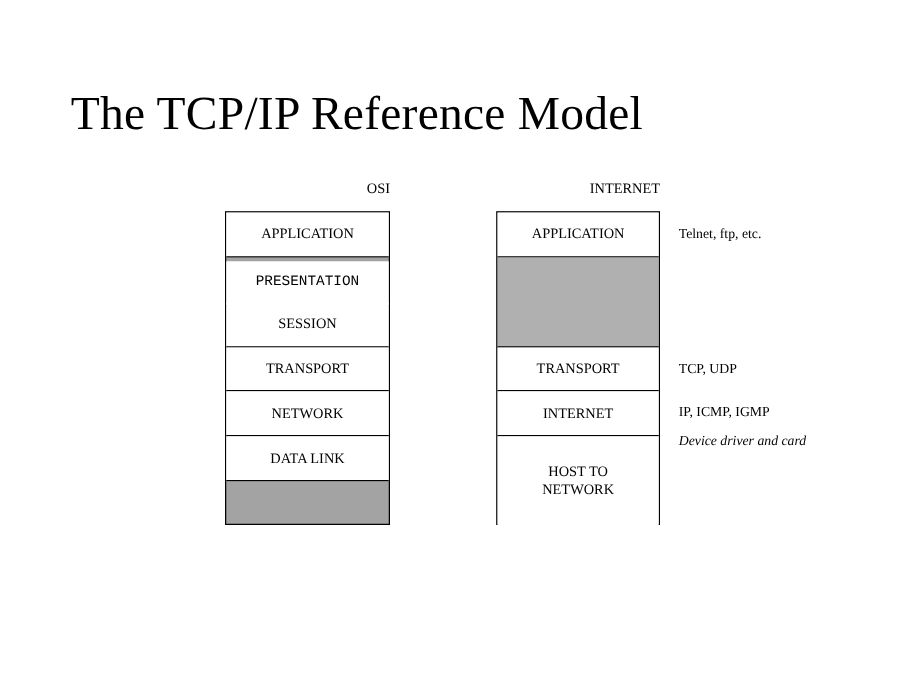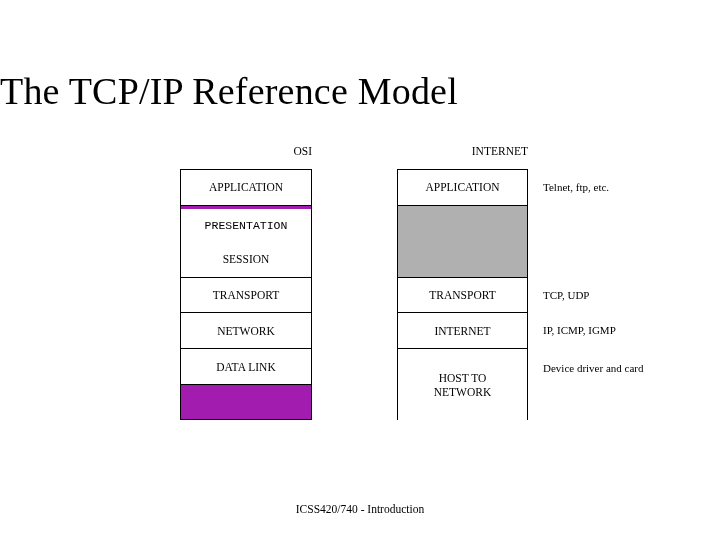--- a/index.html
+++ b/index.html
@@ -22,21 +22,21 @@
     width: 720px;
     height: 540px;
   }
 
   
   #slide-title {
     position: absolute;
     left: 0;
     top: 68px;
     width: 571px;
-    text-align: left;
+    text-align: center;
     font-size: 38px;
     line-height: 46px;
     font-weight: normal;
     letter-spacing: 0.2px;
     white-space: nowrap;
   }
 
   
   .col-header {
     position: absolute;
@@ -54,21 +54,21 @@
     left: 397px;
     top: 144px;
     width: 131px;
   }
 
   
   .stack {
     position: absolute;
     border: 1px solid #000000;
     box-sizing: border-box;
-    background: #a21caf;
+    background: #a3a3a3;
   }
   #osi-stack {
     left: 180px;
     top: 169px;
     width: 132px;
     height: 251px;
   }
   #internet-stack {
     left: 397px;
     top: 169px;
@@ -170,15 +170,14 @@
       </div>
       <div class="layer-box last" style="top: 179.286px; height: 71.7143px;">
         <span class="layer-label">HOST TO
 NETWORK</span>
       </div>
     </div>
 
 <div class="annotation" style="left: 543px; top: 179.929px;">Telnet, ftp, etc.</div>
     <div class="annotation" style="left: 543px; top: 287.5px;">TCP, UDP</div>
     <div class="annotation" style="left: 543px; top: 323.357px;">IP, ICMP, IGMP</div>
-    <div class="annotation" style="left: 543px; top: 361px;">Device driver and card</div>
-    <div id="footer">ICSS420/740 - Introduction</div>
+    <div class="annotation" style="left: 543px; top: 346px; font-style: italic;">Device driver and card</div>
   </div>
 
 </body></html>

